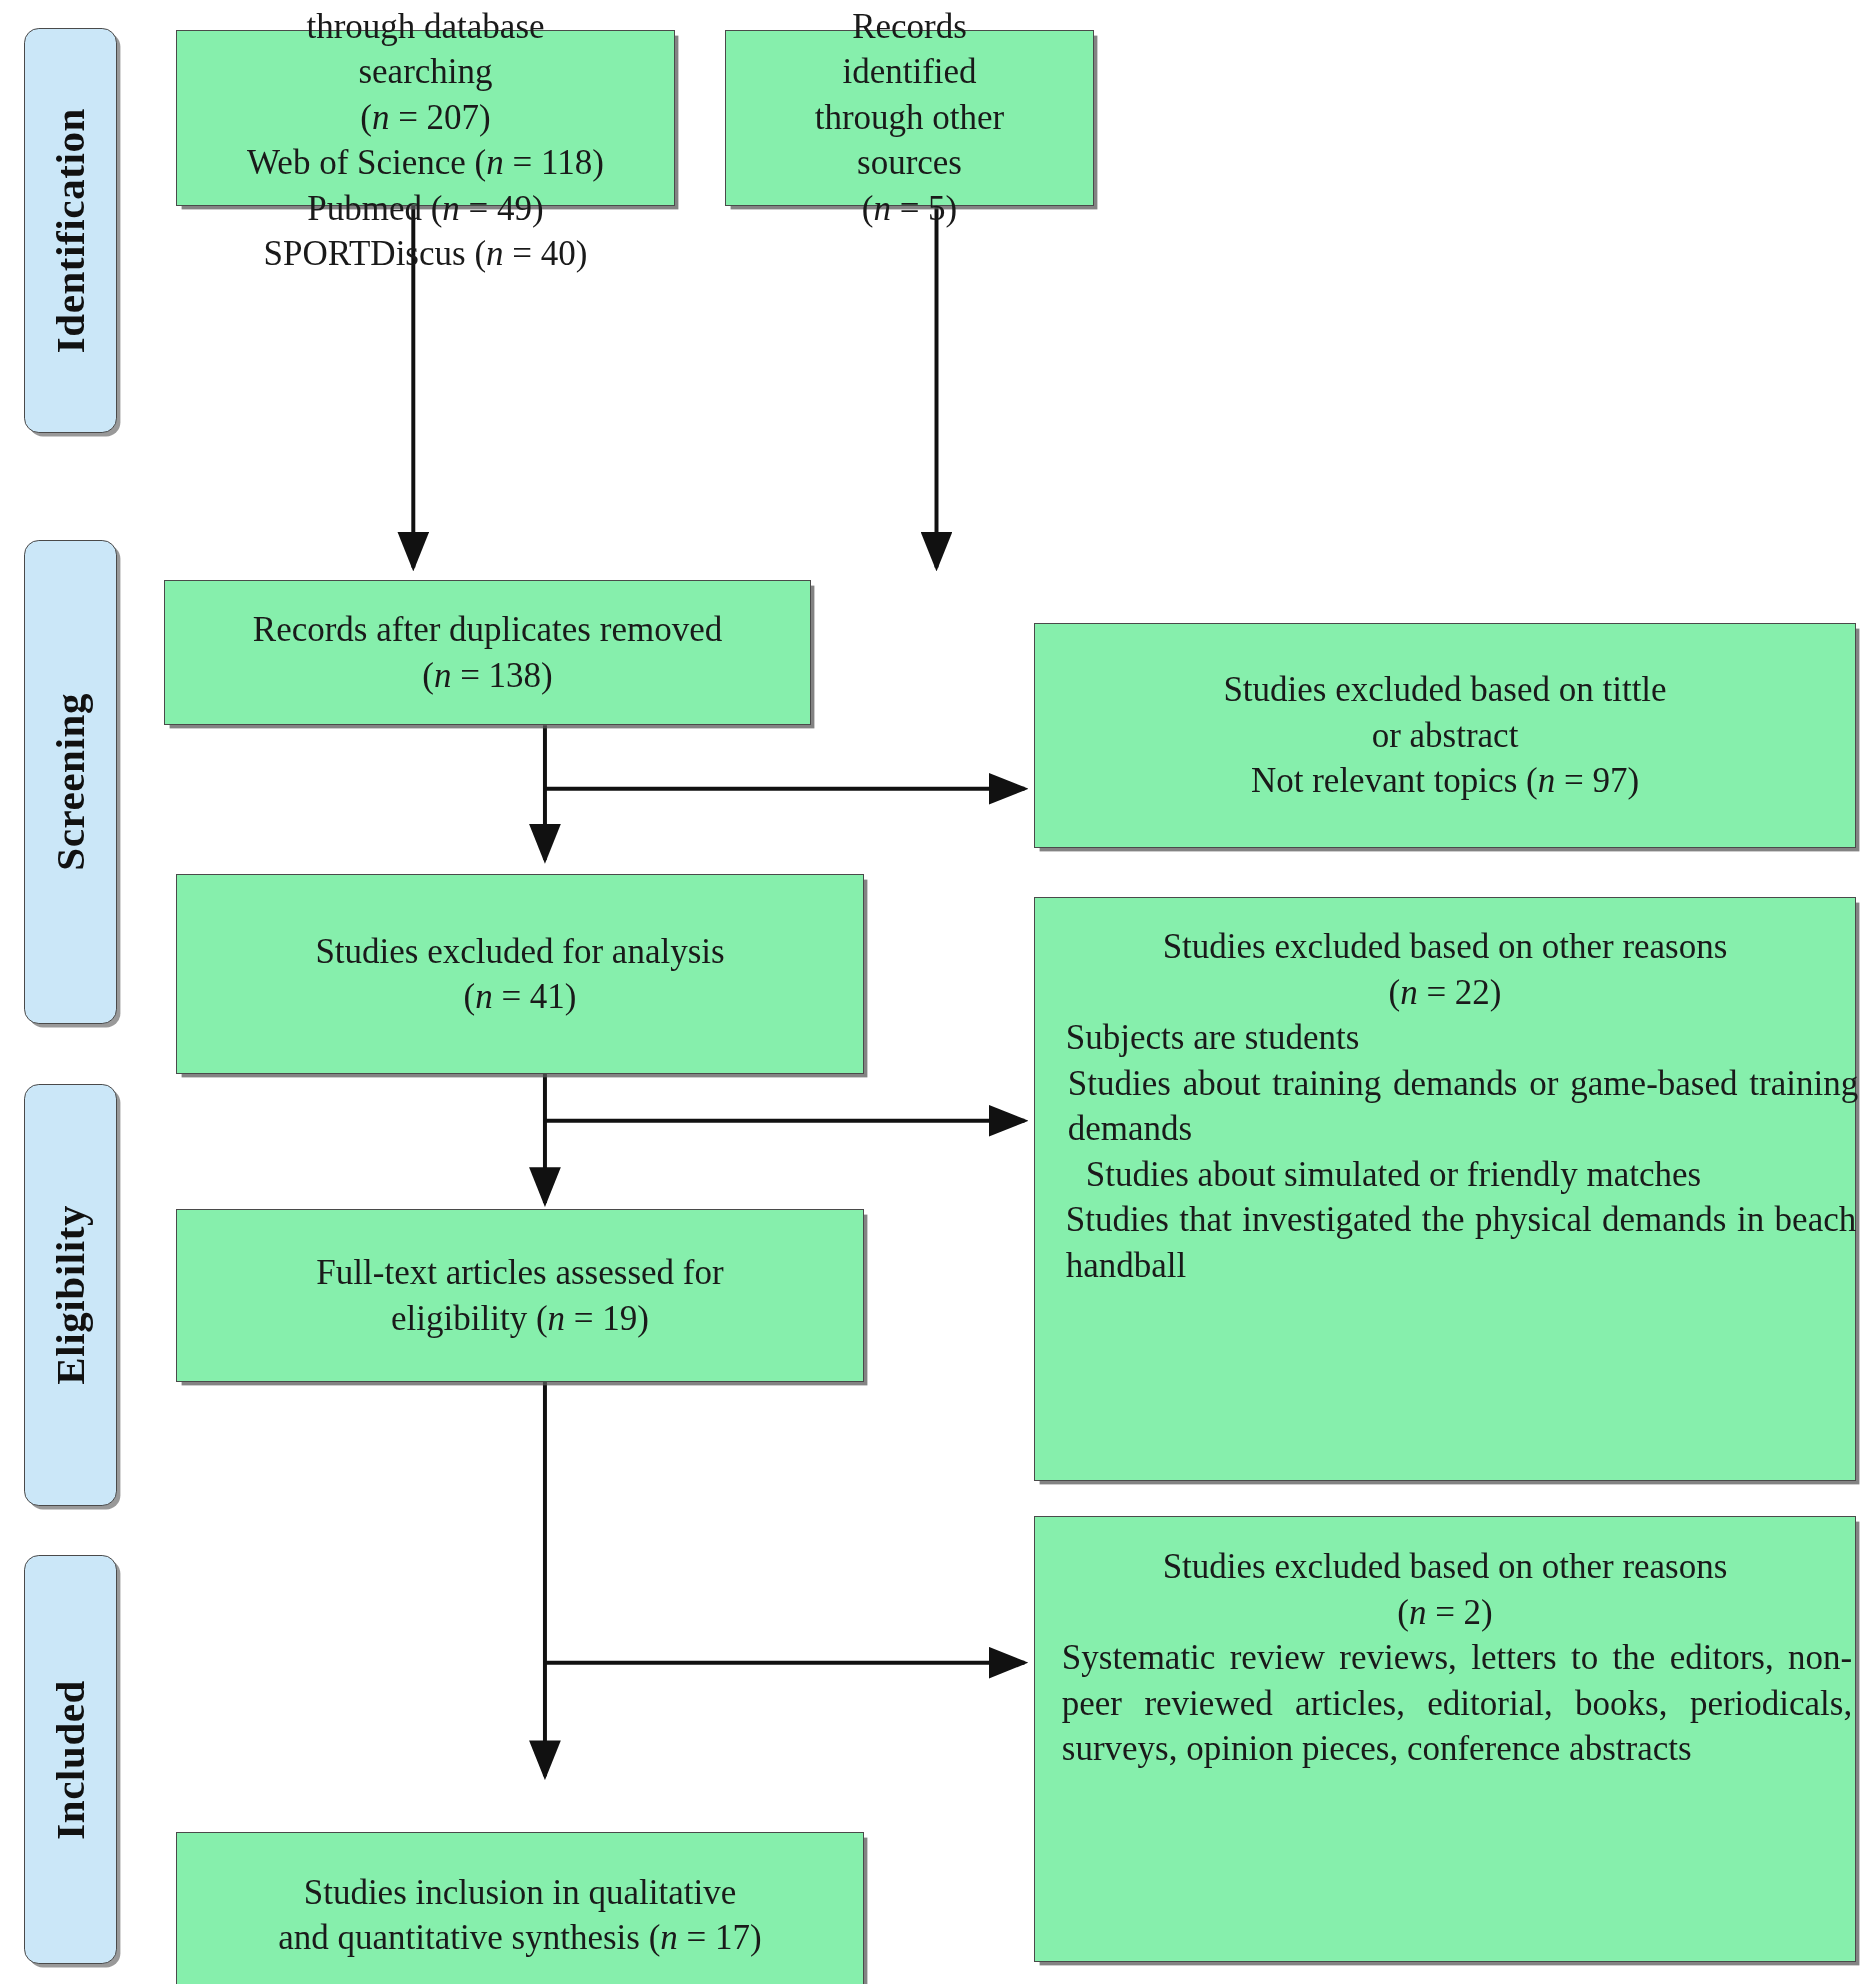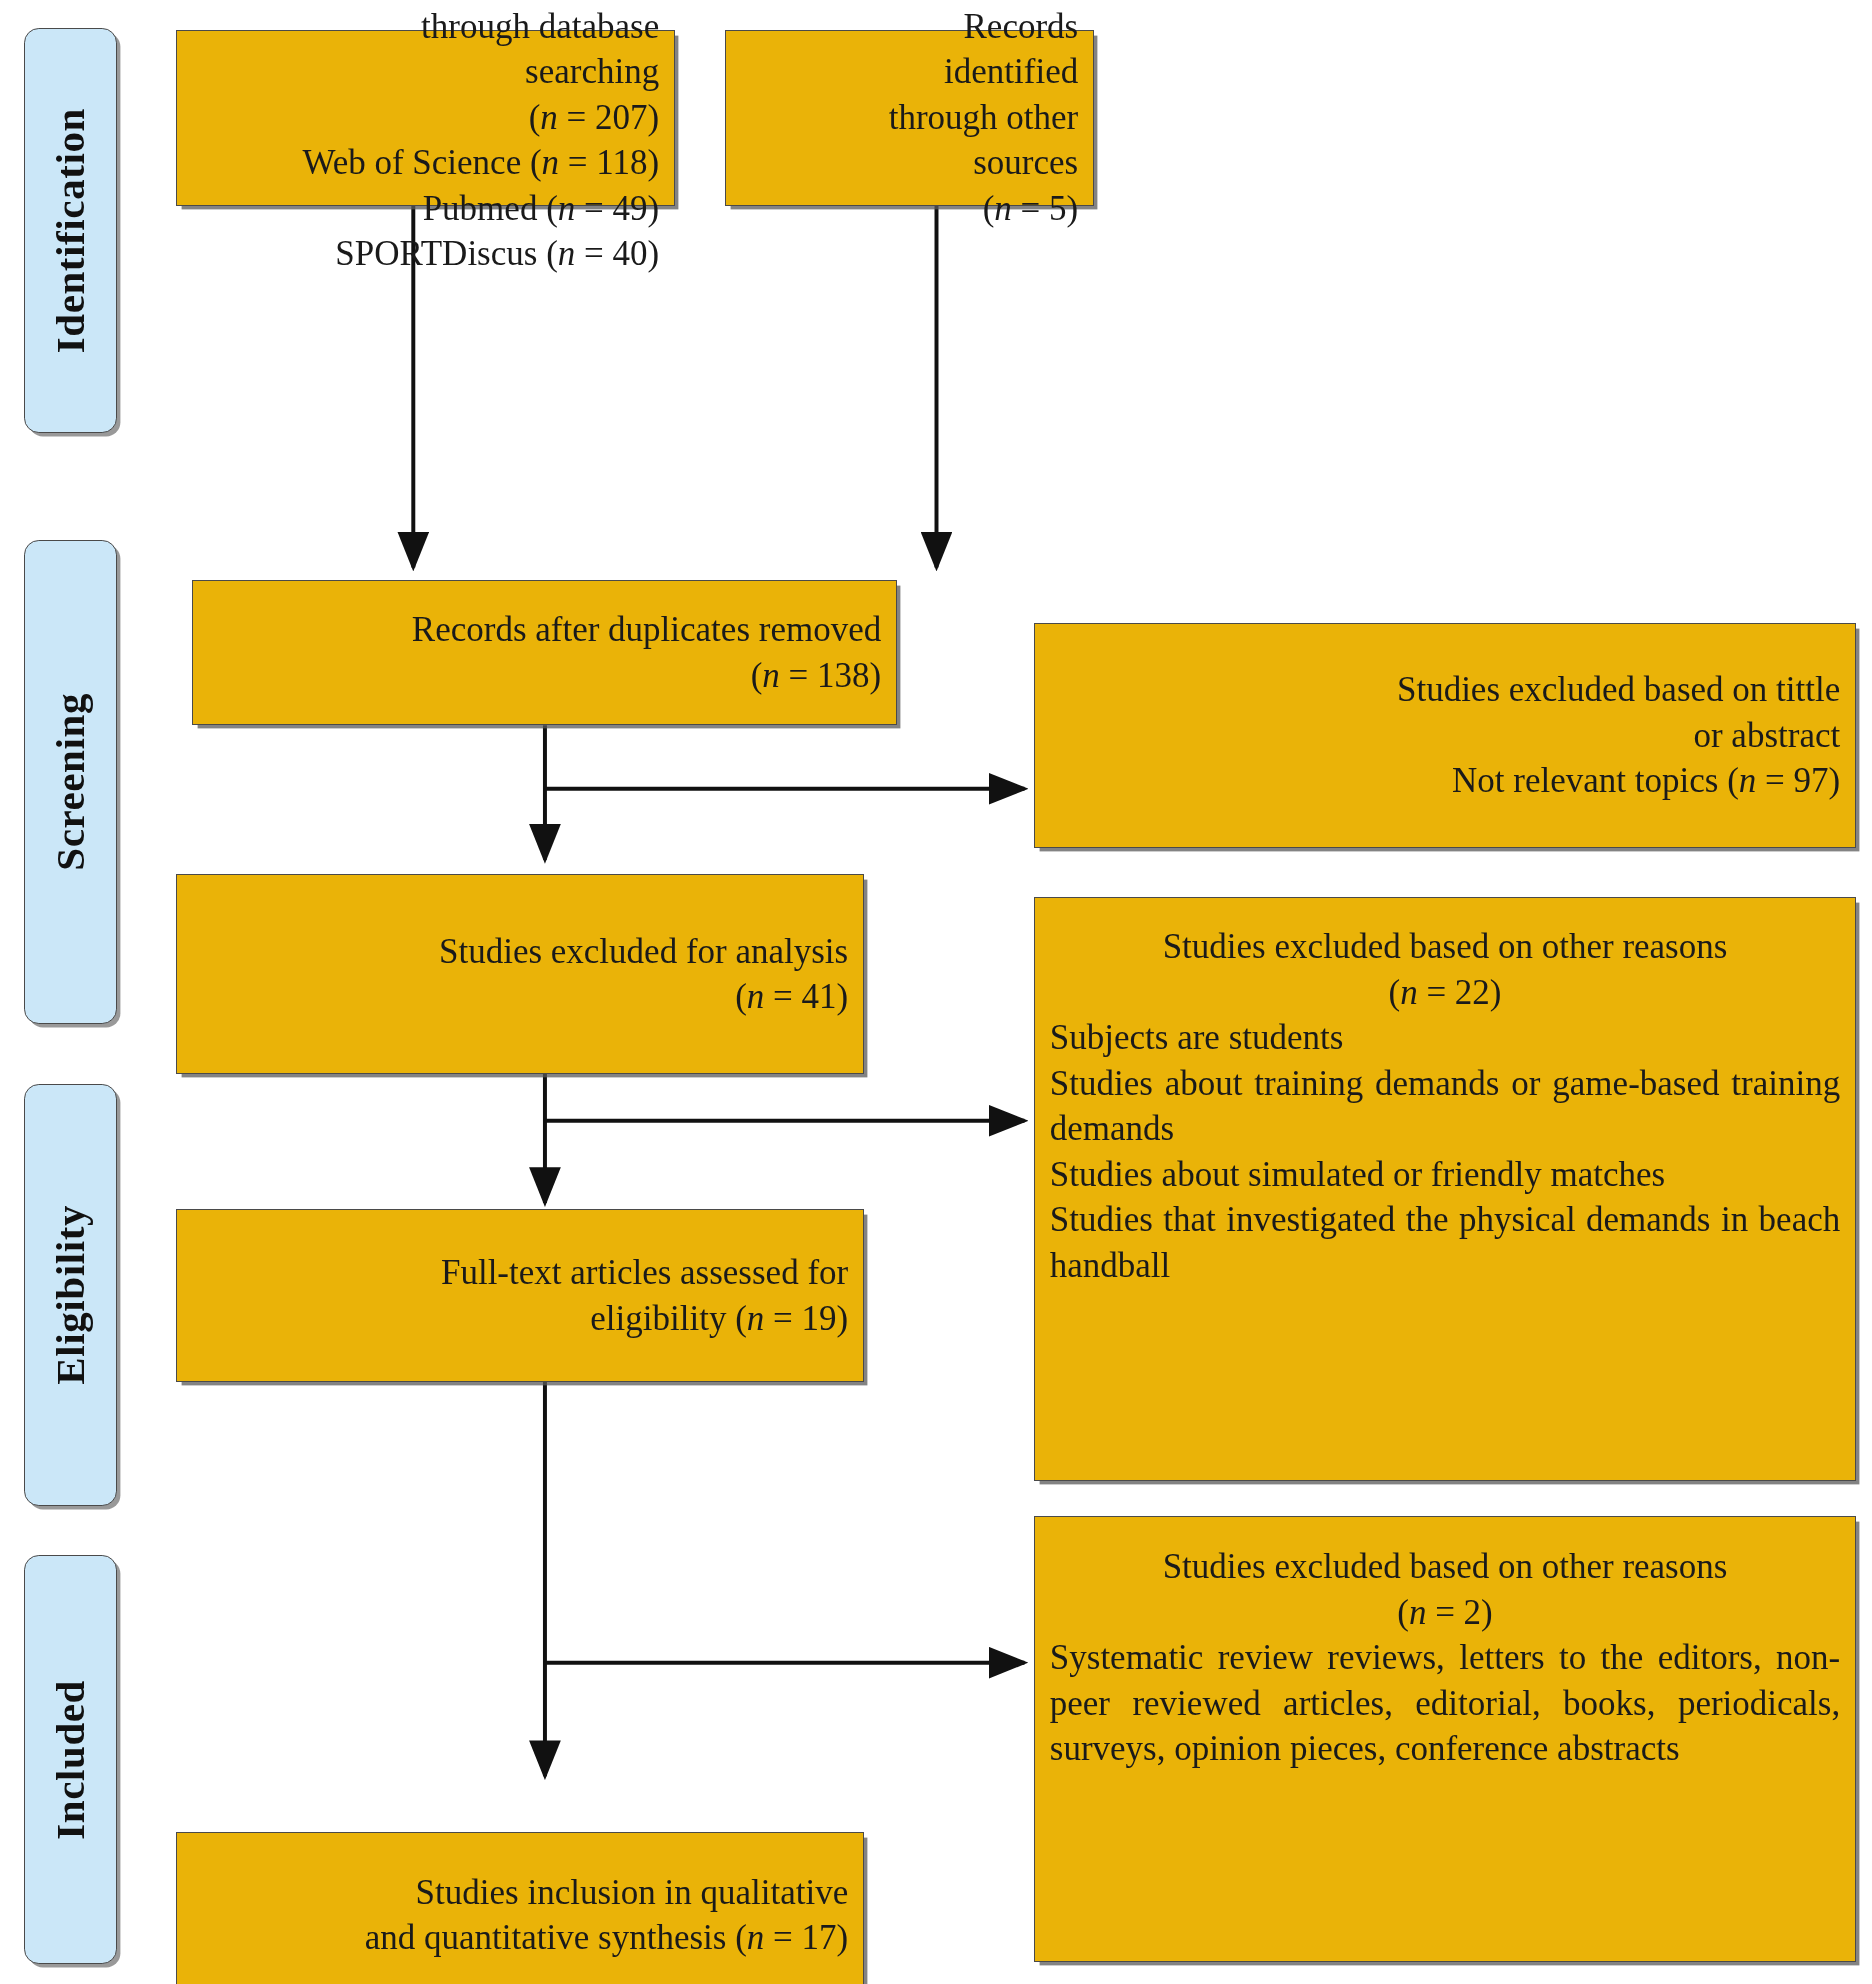--- a/index.html
+++ b/index.html
@@ -33,27 +33,27 @@
     font-size:41px;
     letter-spacing:0.6px;
     line-height:1;
     white-space:nowrap;
     color:#111;
   }
 
   
   .node{
     position:absolute;
-    background:#eab308;
+    background:#86efac;
     border:1.7px solid #4a4a4a;
     box-shadow:4.5px 4.5px 0 -1.1px rgba(90,90,90,.75);
     box-sizing:border-box;
     display:flex;
     flex-direction:column;
-    align-items:flex-end;
+    align-items:center;
     justify-content:center;
     padding:8px 14.8px;
   }
   .node .line{
     font-size:35px;
     line-height:1.30;
     text-align:center;
     white-space:nowrap;
   }
   .node.just .line{
@@ -129,21 +129,21 @@
   </div>
 
   <div class="node" style="left:725px; top:29.5px; width:369px; height:176px;">
     <div class="line">Records</div>
     <div class="line">identified</div>
     <div class="line">through other</div>
     <div class="line">sources</div>
     <div class="line">(<i class="n">n</i> = 5)</div>
   </div>
 
-  <div class="node" style="left:192px; top:580px; width:705px; height:145px;">
+  <div class="node" style="left:164px; top:580px; width:647px; height:145px;">
     <div class="line">Records after duplicates removed</div>
     <div class="line">(<i class="n">n</i> = 138)</div>
   </div>
 
   <div class="node" style="left:1034px; top:623px; width:822px; height:225px;">
     <div class="line">Studies excluded based on tittle</div>
     <div class="line">or abstract</div>
     <div class="line">Not relevant topics (<i class="n">n</i> = 97)</div>
   </div>
 

